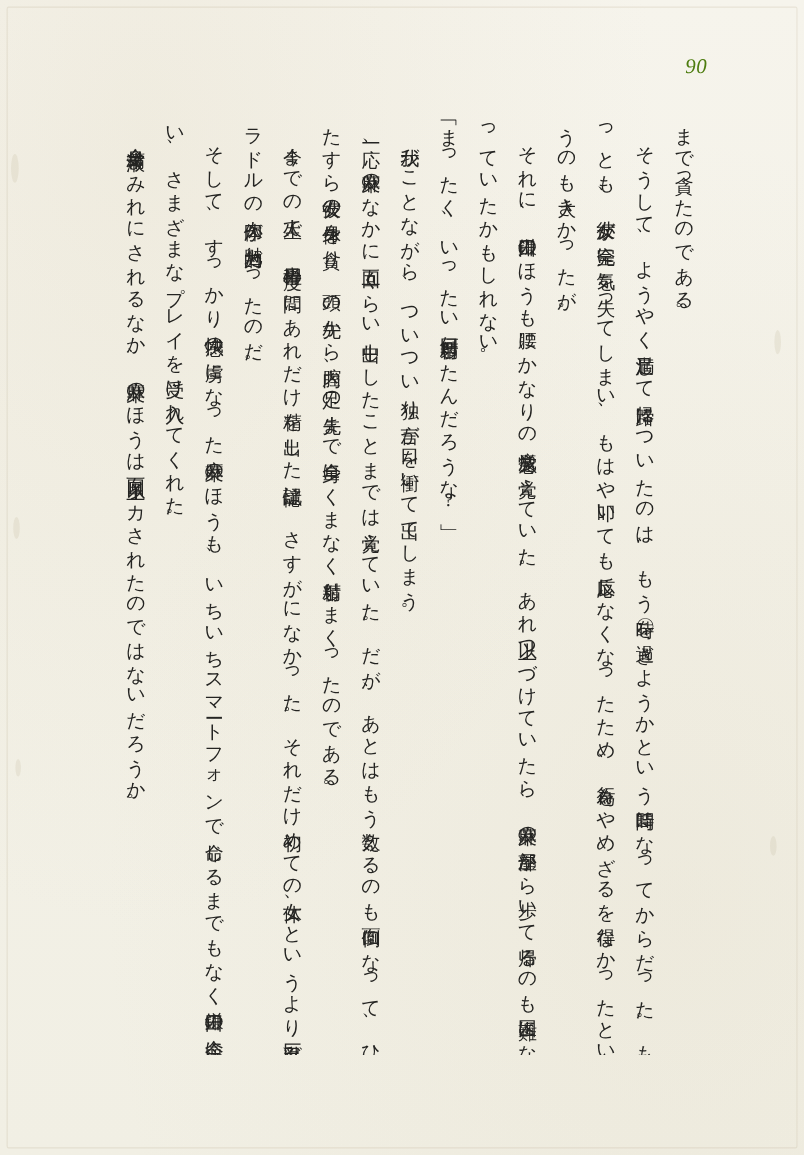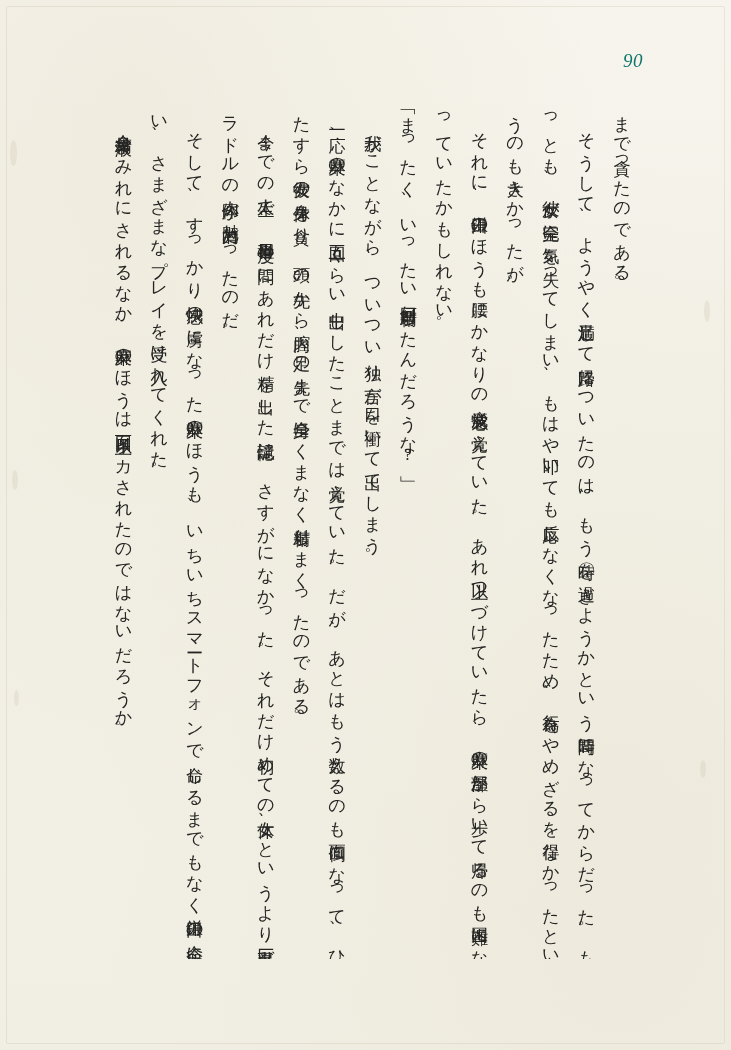--- a/index.html
+++ b/index.html
@@ -34,21 +34,21 @@
     border: 1px solid rgba(190,178,150,0.25);
     border-radius: 2px;
     pointer-events: none;
   }
   .page-number {
     position: absolute;
     top: 50px;
     right: 88px;
     font-size: 19px;
     font-style: italic;
-    color: #0f766e;
+    color: #4d7c0f;
     letter-spacing: 0.5px;
   }
   
   .text-body {
     position: absolute;
     top: 104px;
     left: 92px;
     right: 92px;
     height: 855px;
     writing-mode: vertical-rl;

